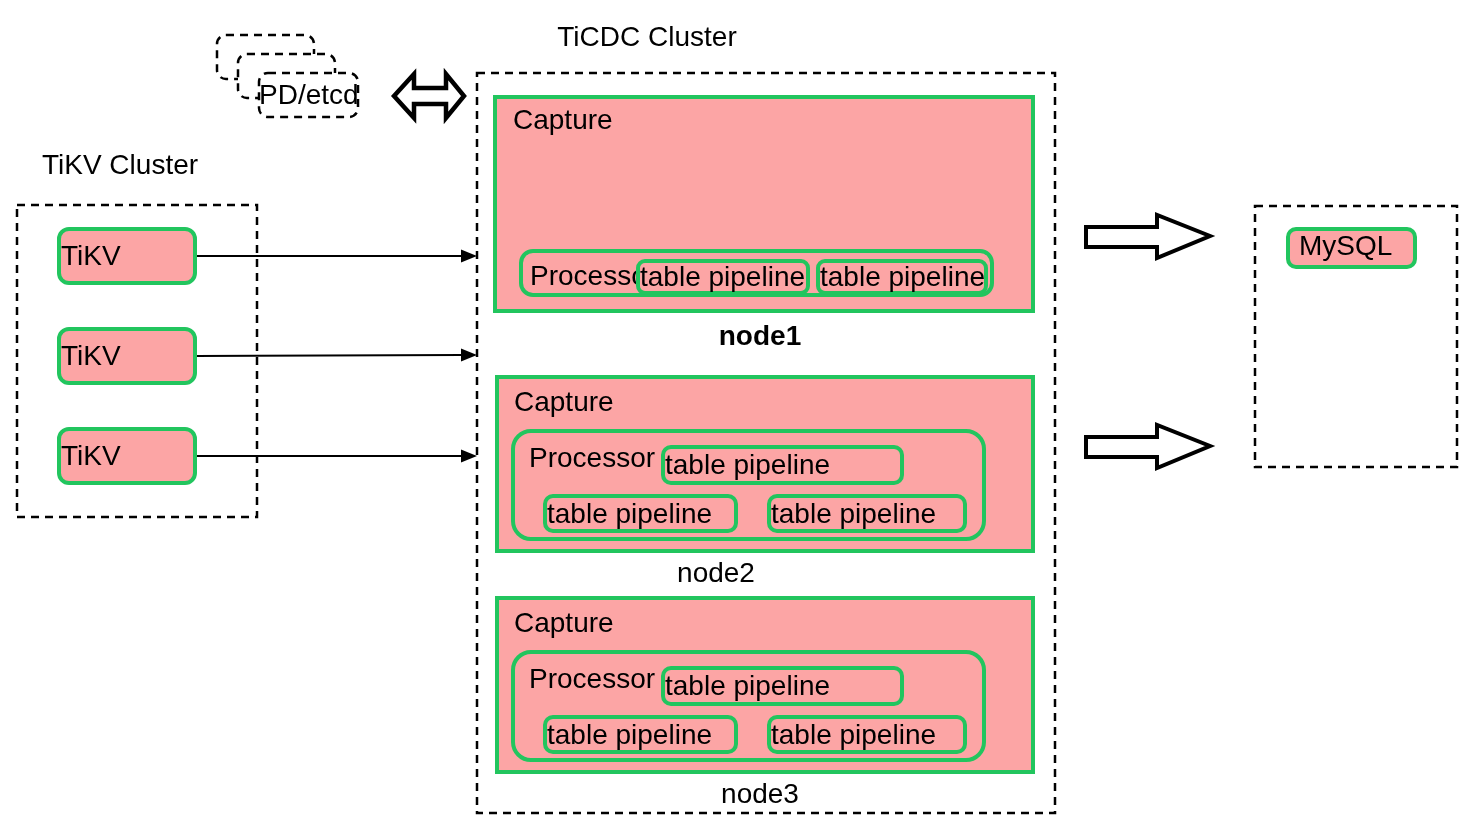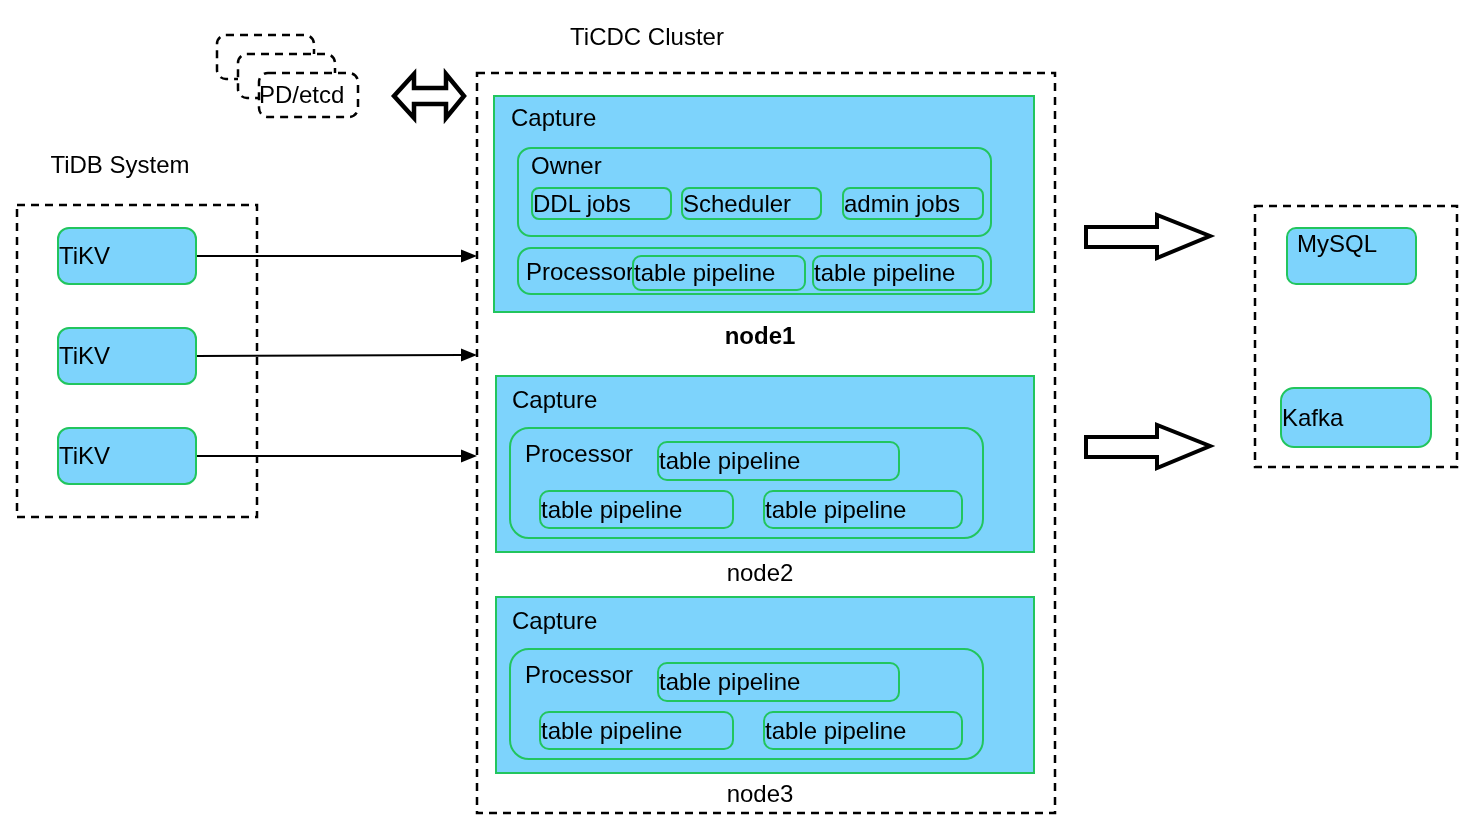--- a/index.html
+++ b/index.html
@@ -16,25 +16,25 @@
     overflow: hidden;
   }
   .svg-layer {
     position: absolute;
     left: 0; top: 0;
     width: 1474px; height: 834px;
   }
   .abs { position: absolute; }
   .solid-box {
     position: absolute;
-    border: 2px solid #22c55e;
-    background: #7dd3fc;
+    border: 4px solid #22c55e;
+    background: #fca5a5;
   }
   .lbl {
-    font-size: 24px;
+    font-size: 28px;
     line-height: 26px;
     white-space: nowrap;
     color: #000;
   }
   .cx { transform: translateX(-50%); }
   .flex-center {
     display: flex;
     align-items: center;
   }
   .title-center { text-align: center; }
@@ -66,52 +66,40 @@
     </g>
     <g>
       <line x1="197" y1="456" x2="462" y2="456" stroke="#000" stroke-width="2"></line>
       <polygon points="477,456 461,449.5 461,462.5" fill="#000"></polygon>
     </g>
 
     <polygon points="1086,227 1157,227 1157,215 1210,236 1157,258 1157,247 1086,247" fill="#fff" stroke="#000" stroke-width="4" stroke-linejoin="miter"></polygon>
     <polygon points="1086,437 1157,437 1157,425 1210,446 1157,468 1157,457 1086,457" fill="#fff" stroke="#000" stroke-width="4" stroke-linejoin="miter"></polygon>
   </svg>
 
-  <div class="abs lbl cx" style="left:120px; top:152px;">TiDB System</div>
+  <div class="abs lbl cx" style="left:120px; top:152px;">TiKV Cluster</div>
   <div class="abs lbl cx" style="left:647px; top:24px;">TiCDC Cluster</div>
 
   <div class="abs flex-center" style="left:259px; top:73px; width:99px; height:44px;">
     <span class="lbl">PD/etcd</span>
   </div>
 
   <div class="solid-box flex-center" style="left:57px; top:227px; width:140px; height:58px; border-radius:12px;">
     <span class="lbl">TiKV</span>
   </div>
   <div class="solid-box flex-center" style="left:57px; top:327px; width:140px; height:58px; border-radius:12px;">
     <span class="lbl">TiKV</span>
   </div>
   <div class="solid-box flex-center" style="left:57px; top:427px; width:140px; height:58px; border-radius:12px;">
     <span class="lbl">TiKV</span>
   </div>
 
   <div class="solid-box" style="left:493px; top:95px; width:542px; height:218px;">
     <div class="abs lbl" style="left:16px; top:8px;">Capture</div>
 
-    <div class="solid-box" style="left:22px; top:50px; width:475px; height:90px; border-radius:14px;">
-      <div class="abs lbl" style="left:12px; top:4px;">Owner</div>
-      <div class="solid-box flex-center" style="left:12px; top:38px; width:141px; height:33px; border-radius:8px;">
-        <span class="lbl">DDL jobs</span>
-      </div>
-      <div class="solid-box flex-center" style="left:162px; top:38px; width:141px; height:33px; border-radius:8px;">
-        <span class="lbl">Scheduler</span>
-      </div>
-      <div class="solid-box flex-center" style="left:323px; top:38px; width:142px; height:33px; border-radius:8px;">
-        <span class="lbl">admin jobs</span>
-      </div>
-    </div>
 
     <div class="solid-box" style="left:22px; top:150px; width:475px; height:48px; border-radius:14px;">
       <div class="abs lbl" style="left:7px; top:10px;">Processor</div>
       <div class="solid-box flex-center" style="left:113px; top:6px; width:174px; height:36px; border-radius:9px;">
         <span class="lbl">table pipeline</span>
       </div>
       <div class="solid-box flex-center" style="left:293px; top:6px; width:172px; height:36px; border-radius:9px;">
         <span class="lbl">table pipeline</span>
       </div>
     </div>
@@ -127,40 +115,37 @@
         <span class="lbl">table pipeline</span>
       </div>
       <div class="solid-box flex-center" style="left:28px; top:61px; width:195px; height:39px; border-radius:10px;">
         <span class="lbl">table pipeline</span>
       </div>
       <div class="solid-box flex-center" style="left:252px; top:61px; width:200px; height:39px; border-radius:10px;">
         <span class="lbl">table pipeline</span>
       </div>
     </div>
   </div>
-  <div class="abs lbl cx" style="left:760px; top:560px;">node2</div>
+  <div class="abs lbl cx" style="left:716px; top:560px;">node2</div>
 
   <div class="solid-box" style="left:495px; top:596px; width:540px; height:178px;">
     <div class="abs lbl" style="left:15px; top:10px;">Capture</div>
 
     <div class="solid-box" style="left:12px; top:50px; width:475px; height:112px; border-radius:20px;">
       <div class="abs lbl" style="left:14px; top:12px;">Processor</div>
       <div class="solid-box flex-center" style="left:146px; top:12px; width:243px; height:40px; border-radius:10px;">
         <span class="lbl">table pipeline</span>
       </div>
       <div class="solid-box flex-center" style="left:28px; top:61px; width:195px; height:39px; border-radius:10px;">
         <span class="lbl">table pipeline</span>
       </div>
       <div class="solid-box flex-center" style="left:252px; top:61px; width:200px; height:39px; border-radius:10px;">
         <span class="lbl">table pipeline</span>
       </div>
     </div>
   </div>
   <div class="abs lbl cx" style="left:760px; top:781px;">node3</div>
 
-  <div class="solid-box" style="left:1286px; top:227px; width:131px; height:58px; border-radius:10px;">
+  <div class="solid-box" style="left:1286px; top:227px; width:131px; height:42px; border-radius:10px;">
     <div class="abs lbl" style="left:9px; top:2px;">MySQL</div>
-  </div>
-  <div class="solid-box flex-center" style="left:1280px; top:387px; width:152px; height:61px; border-radius:14px;">
-    <span class="lbl">Kafka</span>
   </div>
 
 </div>
 
 </body></html>

